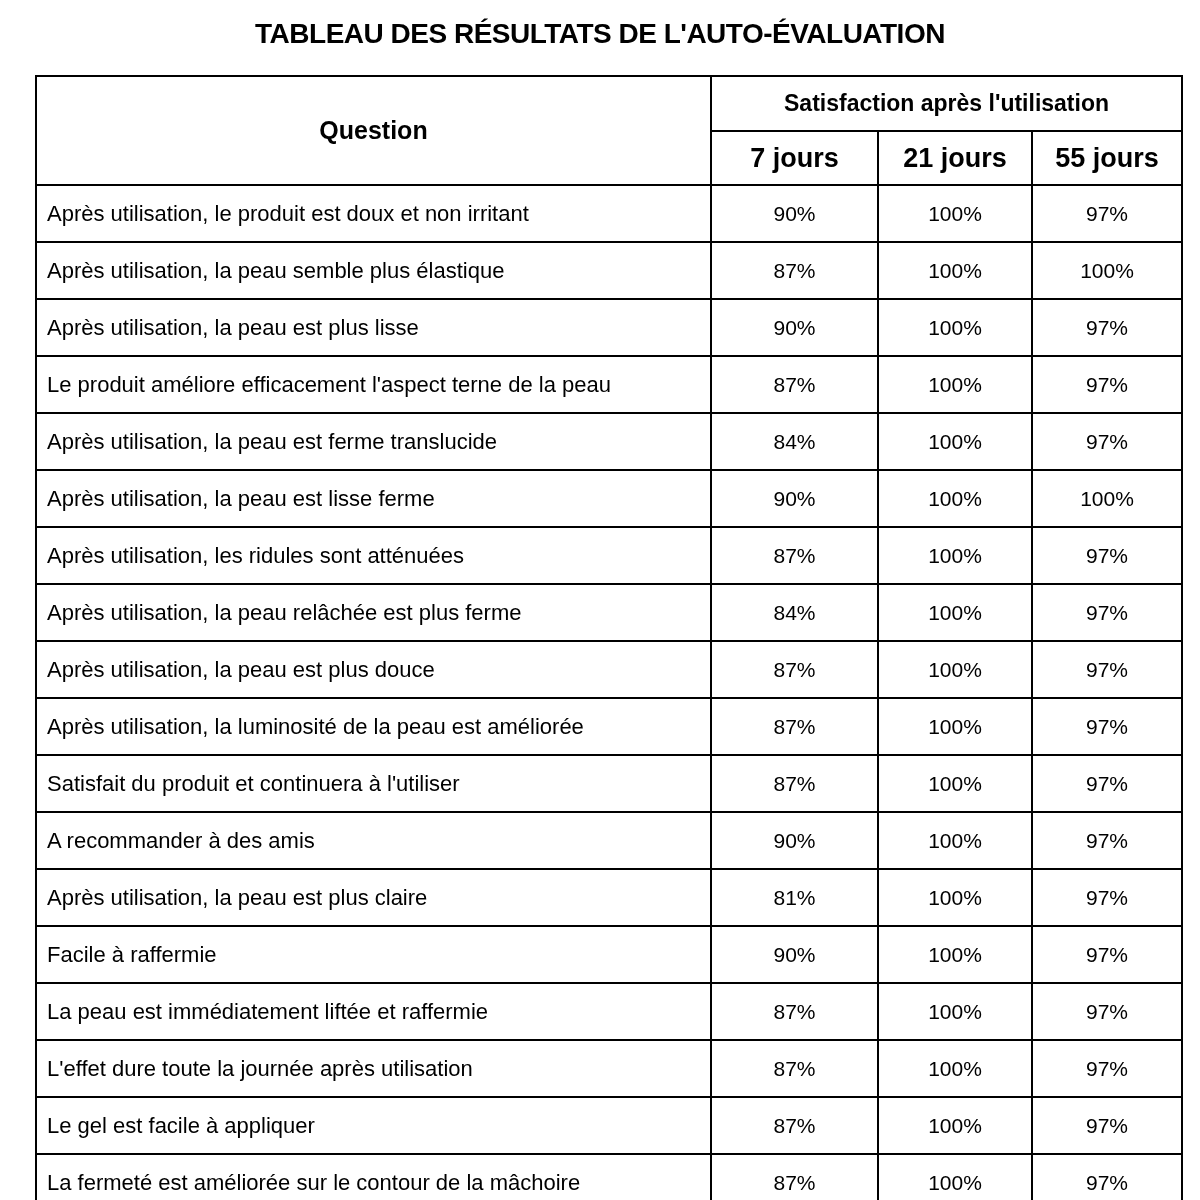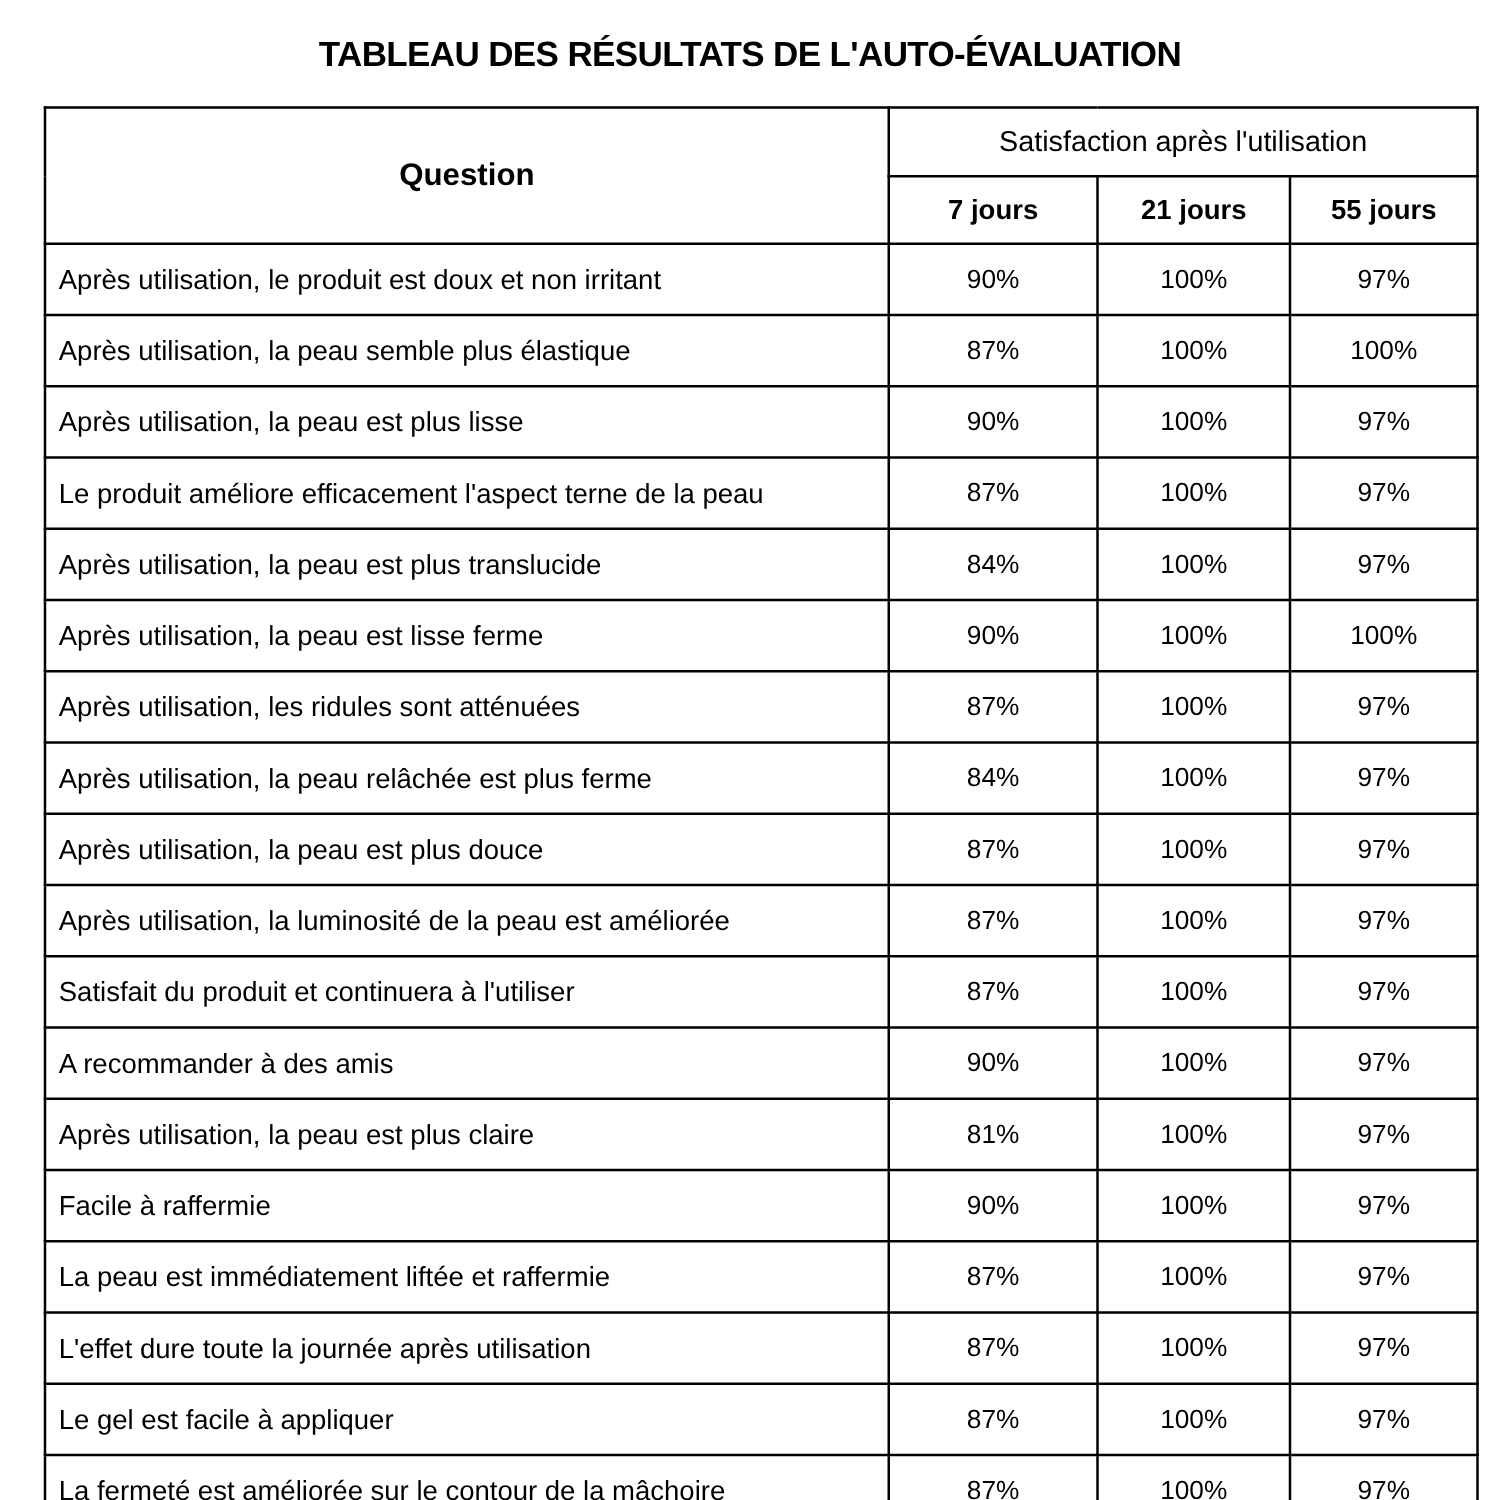--- a/index.html
+++ b/index.html
@@ -10,21 +10,21 @@
     background: #ffffff;
     color: #000000;
     font-family: "Liberation Sans", sans-serif;
   }
   .page {
     width: 1200px;
     height: 1200px;
     overflow: hidden;
   }
   .title {
-    margin: 28px 0 0 0;
+    margin: 18px 0 0 0;
     text-align: center;
     font-size: 28px;
     font-weight: 700;
     letter-spacing: -0.5px;
     color: #000000;
   }
   table.results-table {
     border-collapse: collapse;
     table-layout: fixed;
     margin: 25px 0 0 35px;
@@ -37,26 +37,26 @@
     vertical-align: middle;
     overflow: hidden;
     white-space: nowrap;
   }
   th.q-head {
     font-size: 25px;
     font-weight: 700;
   }
   th.group-head {
     font-size: 23px;
-    font-weight: 400;
+    font-weight: 700;
     text-align: center;
     height: 51px;
   }
   th.period-head {
-    font-size: 22px;
+    font-size: 27px;
     font-weight: 700;
     text-align: center;
     height: 50px;
     margin-left: 12px;
   }
   td.question-cell {
     font-size: 22px;
     text-align: left;
     padding: 0 4px 0 10px;
     height: 55px;
@@ -111,21 +111,21 @@
           <td class="value-cell">100%</td>
           <td class="value-cell">97%</td>
         </tr>
         <tr>
           <td class="question-cell">Le produit améliore efficacement l'aspect terne de la peau</td>
           <td class="value-cell">87%</td>
           <td class="value-cell">100%</td>
           <td class="value-cell">97%</td>
         </tr>
         <tr>
-          <td class="question-cell">Après utilisation, la peau est plus translucide</td>
+          <td class="question-cell">Après utilisation, la peau est ferme translucide</td>
           <td class="value-cell">84%</td>
           <td class="value-cell">100%</td>
           <td class="value-cell">97%</td>
         </tr>
         <tr>
           <td class="question-cell">Après utilisation, la peau est lisse ferme</td>
           <td class="value-cell">90%</td>
           <td class="value-cell">100%</td>
           <td class="value-cell">100%</td>
         </tr>

